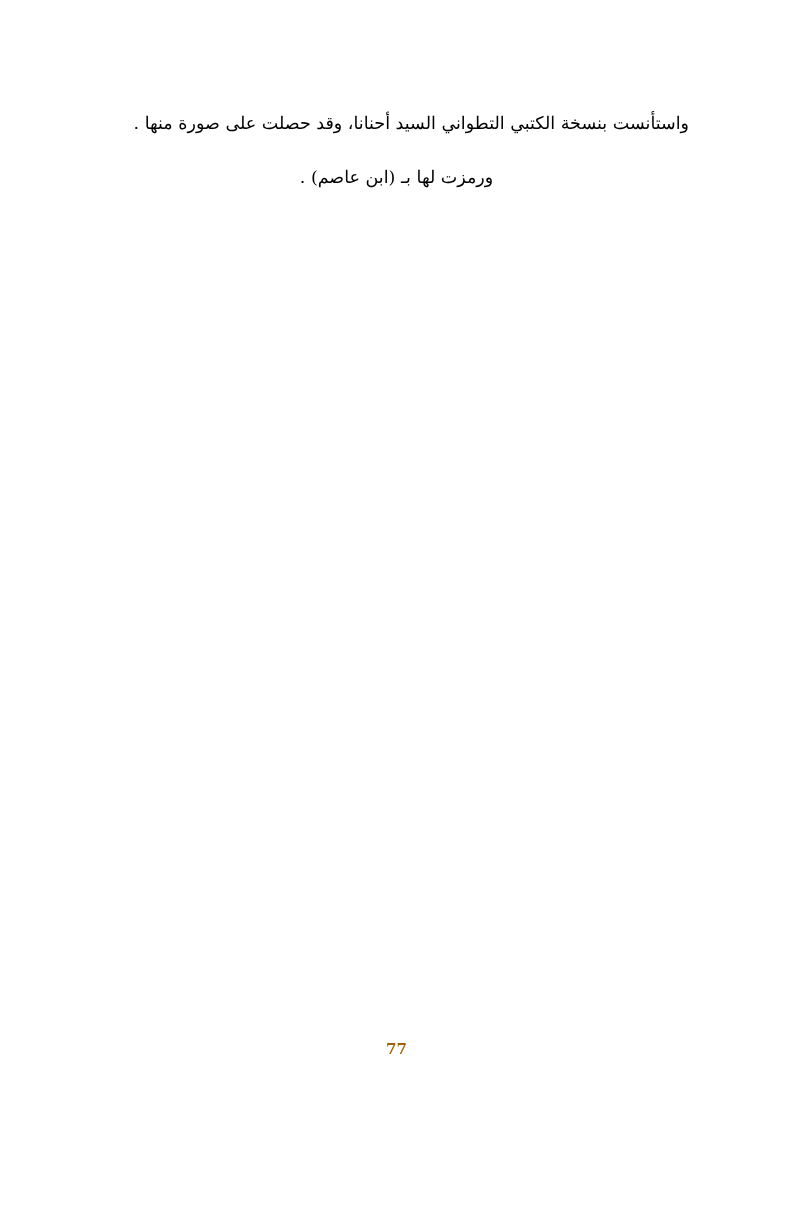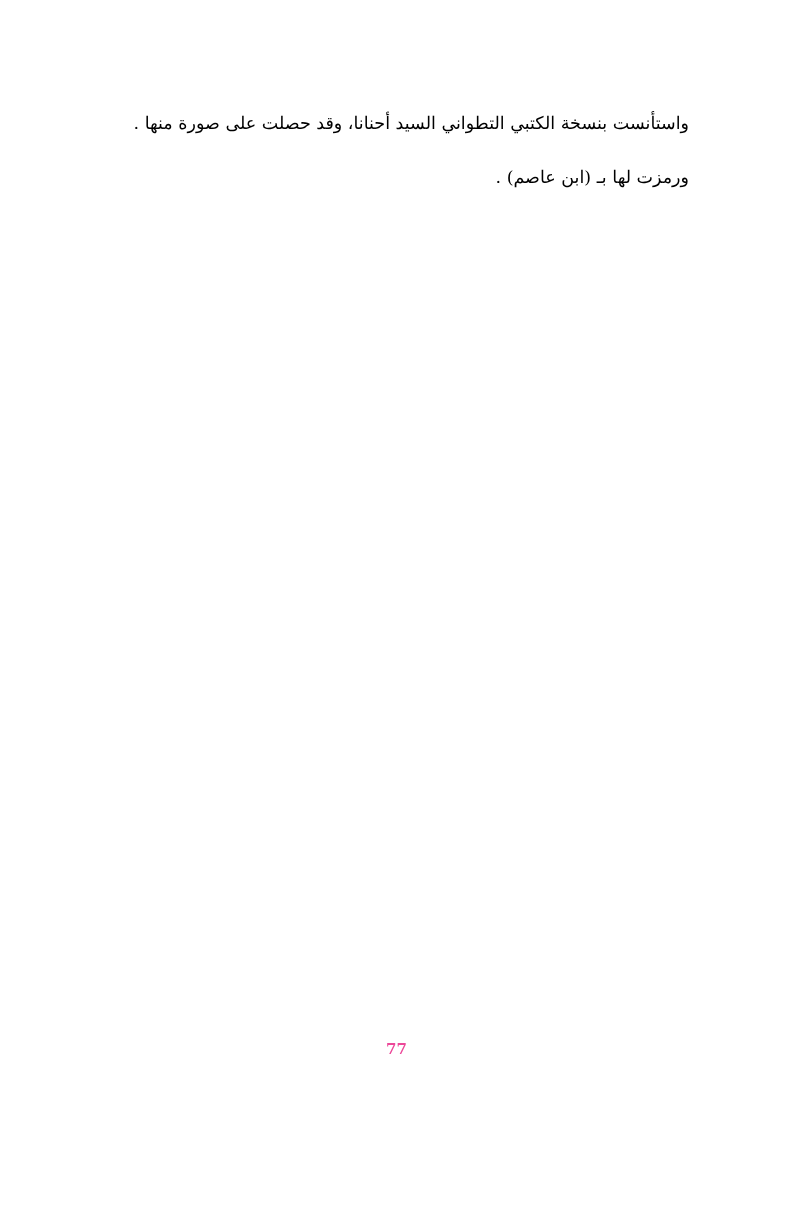--- a/index.html
+++ b/index.html
@@ -44,34 +44,35 @@
 
   .para.first {
     margin-bottom: 24px;
   }
 
   .para.indent {
     text-indent: 26px;
   }
 
   .para.centered {
+    text-align: center;
     text-indent: 0;
     margin-top: 16px;
   }
 
   .folio {
     position: absolute;
     top: 1040px;
     left: 0;
     width: 793px;
     text-align: center;
     font-family: "DejaVu Serif", "Liberation Serif", serif;
     font-size: 15px;
     font-weight: bold;
-    color: #ec4899;
+    color: #a16207;
     direction: ltr;
   }
 </style>
 </head>
 <body>
 
 <div class="page">
 
   <div class="content">
 

